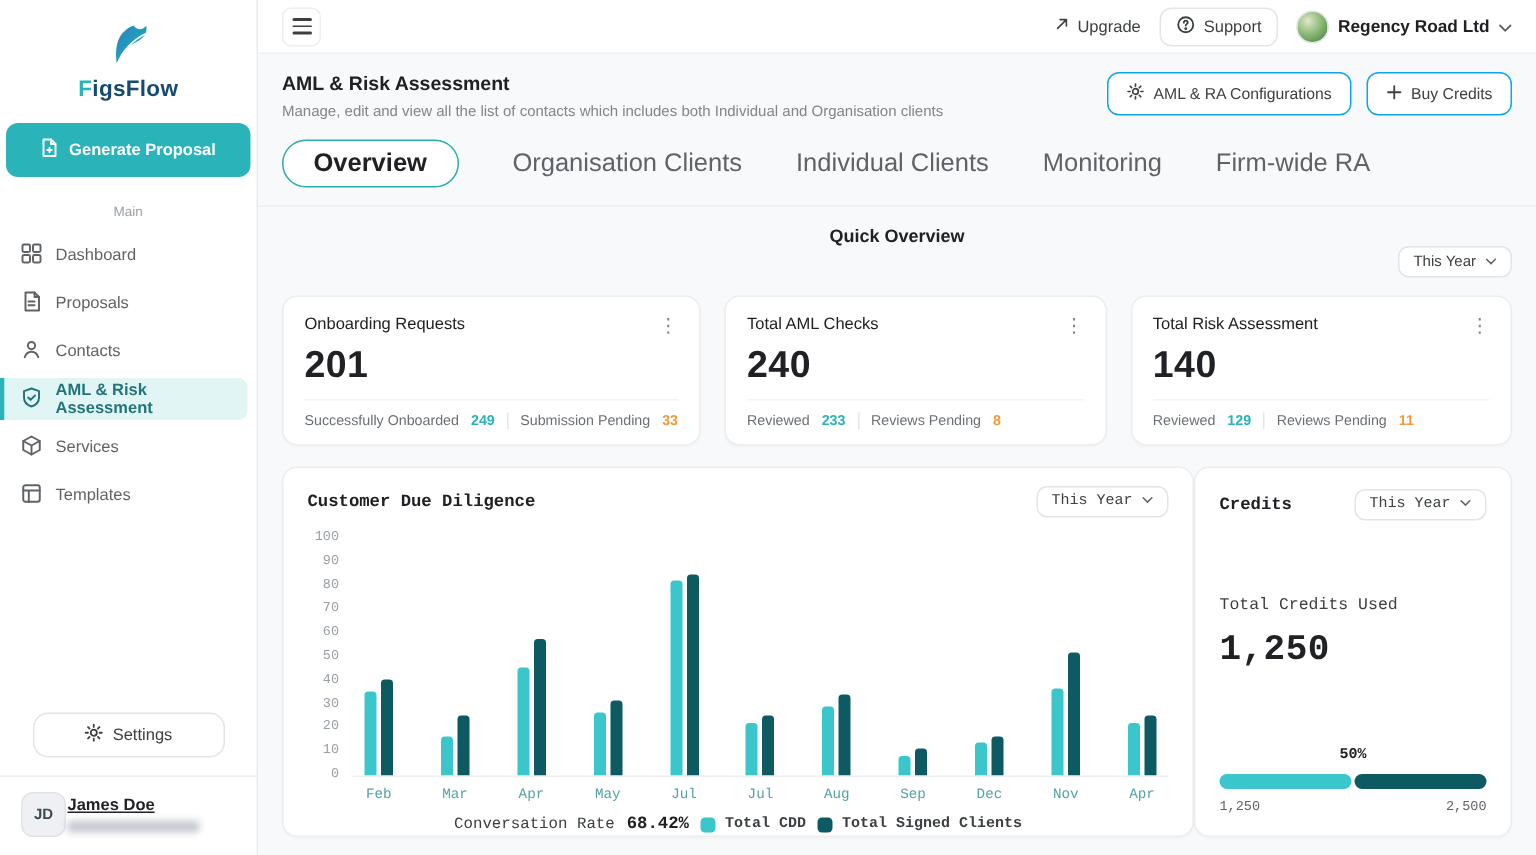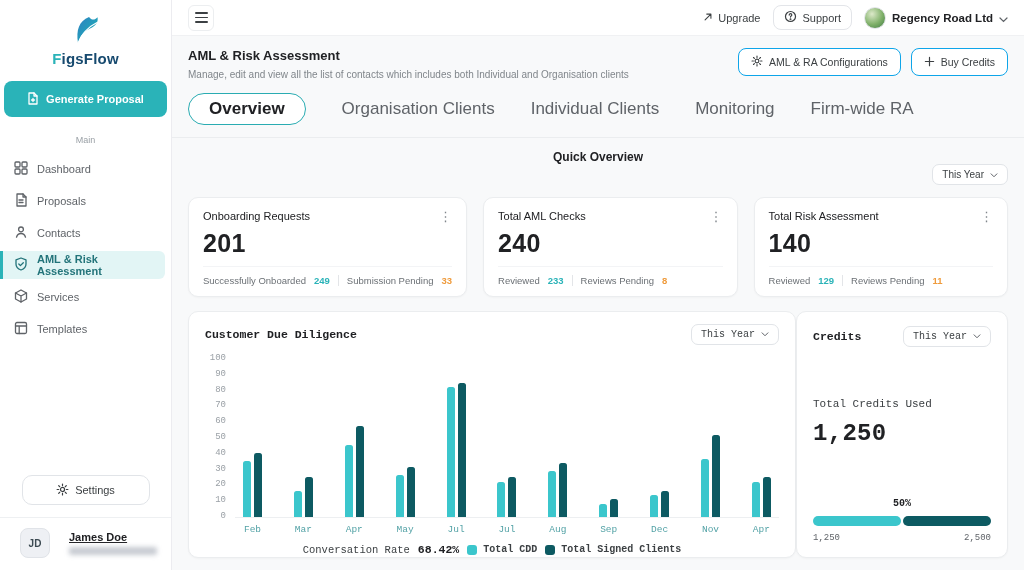--- a/index.html
+++ b/index.html
@@ -12,21 +12,21 @@
   .logo-text { display:block; font-size:15px; font-weight:bold; color:#174a6f; letter-spacing:.2px; margin-top:2px; }
   .logo-text::first-letter { color:#2ab3b8; }
   .gen-btn { margin:0 4px; height:36px; background:#2ab3b8; color:#fff; border:none; border-radius:8px; font-size:11px; font-weight:bold; display:flex; align-items:center; justify-content:center; gap:7px; cursor:pointer; font-family:inherit; }
   .section-label { font-size:9px; color:#9aa0a6; margin:18px 14px 8px;text-align:center; }
   .nav-item { display:flex; align-items:center; gap:9px; height:28px; margin:2px 6px; padding:0 8px; border-radius:6px; font-size:11px; color:#5f6368; cursor:pointer; }
   .nav-item svg { flex:0 0 auto; }
   .nav-item.active { background:#e2f5f5; color:#23747a; margin-left:0; border-left:3px solid #2ab3b8; border-radius:0 6px 6px 0; padding-left:11px; font-weight:bold; }
   .sb-spacer { flex:1; }
   .settings-btn { width:128px; margin:0 auto 12px; height:30px; border:1px solid #e1e4e8; background:#fff; border-radius:10px; display:flex; align-items:center; justify-content:center; gap:6px; font-size:11px; color:#3c4043; cursor:pointer; font-family:inherit; }
   .sb-divider { border-top:1px solid #eef0f2; }
-  .user-row { display:flex; align-items:center; gap:19px; padding:10px 14px 2px; cursor:pointer;justify-content:flex-end; }
+  .user-row { display:flex; align-items:center; gap:1px; padding:10px 14px 2px; cursor:pointer; }
   .avatar-sq { width:30px; height:30px; border-radius:8px; background:#eef0f4; border:1px solid #e0e3e8; color:#3c4a52; font-size:10px; font-weight:bold; display:flex; align-items:center; justify-content:center; }
   .user-name { font-size:11px; font-weight:bold; color:#202124;text-decoration:underline; }
   .user-redacted { width:88px; height:8px; background:#c6cad1; border-radius:2px; margin-top:4px; filter:blur(2.5px); }
 
   
   .main { flex:1; display:flex; flex-direction:column; background:#f8f9fa; min-width:0; }
   .topbar { height:36px; background:#fff; border-bottom:1px solid #f0f1f3; display:flex; align-items:center; padding:0 16px; flex:0 0 auto; }
   .hamb { width:26px; height:26px; border:1px solid #eceef0; border-radius:6px; display:flex; flex-direction:column; align-items:center; justify-content:center; cursor:pointer; background:#fff; }
   .hamb i { display:block; width:13px; height:1.6px; background:#3c4043; margin:1.5px 0; border-radius:1px; }
   .topbar-right { margin-left:auto; display:flex; align-items:center; gap:12px; }

